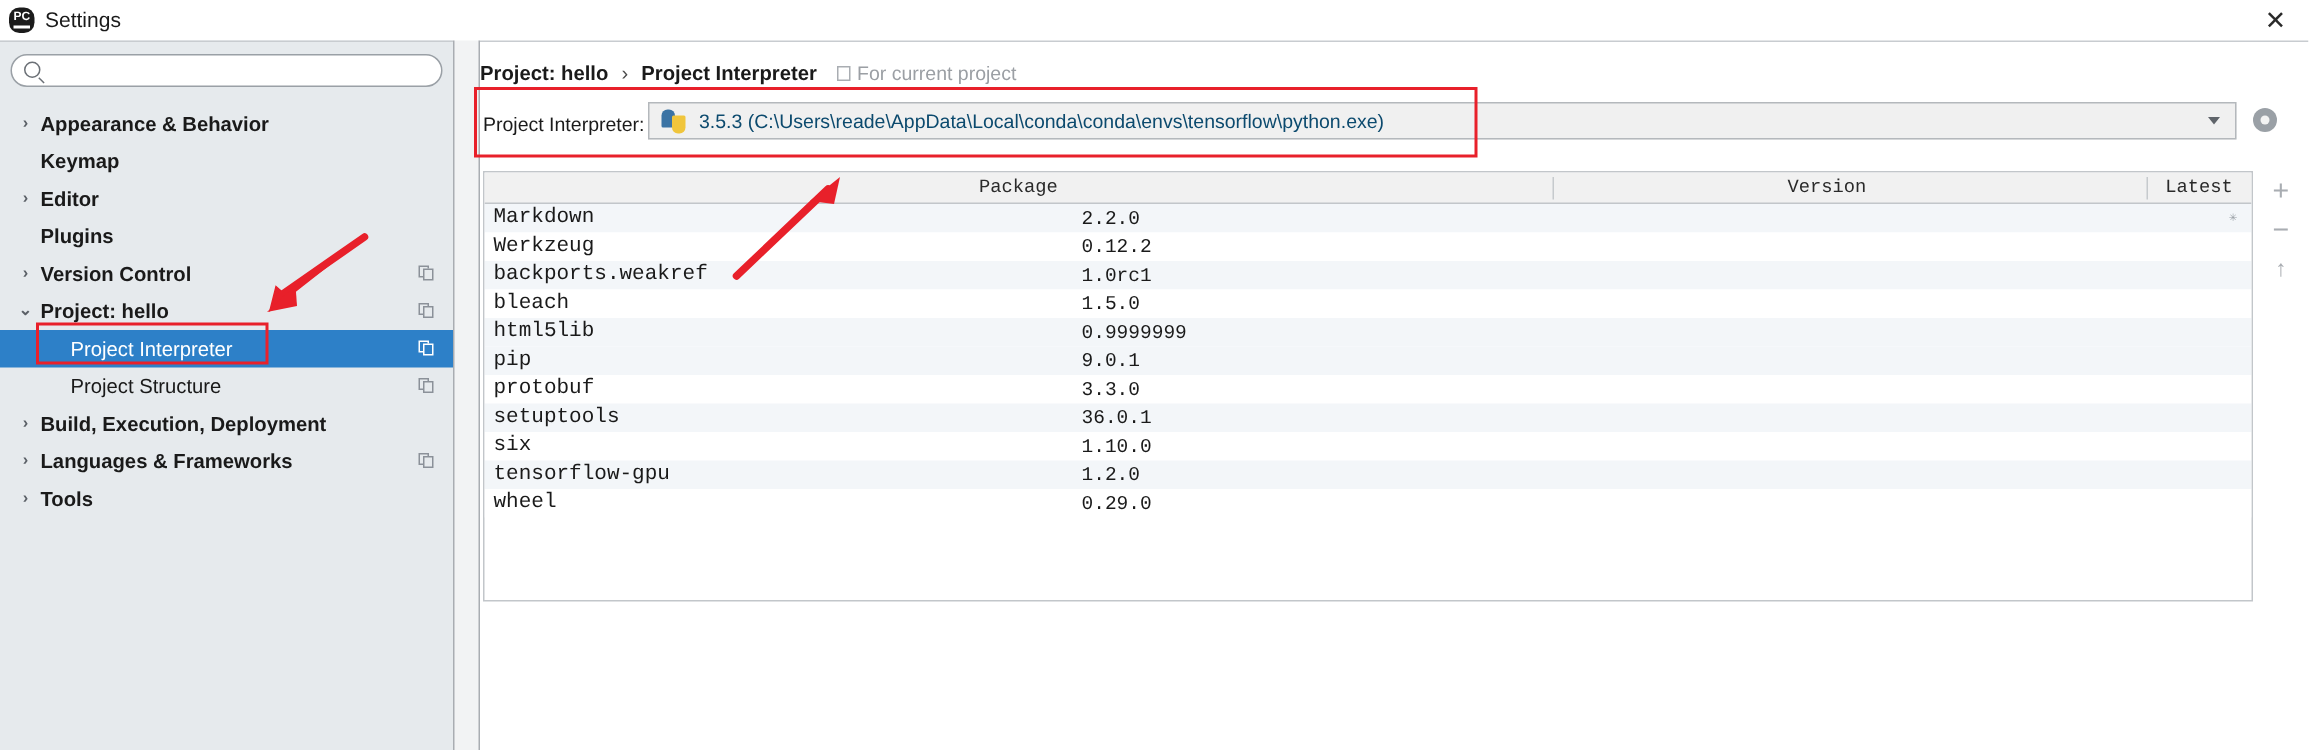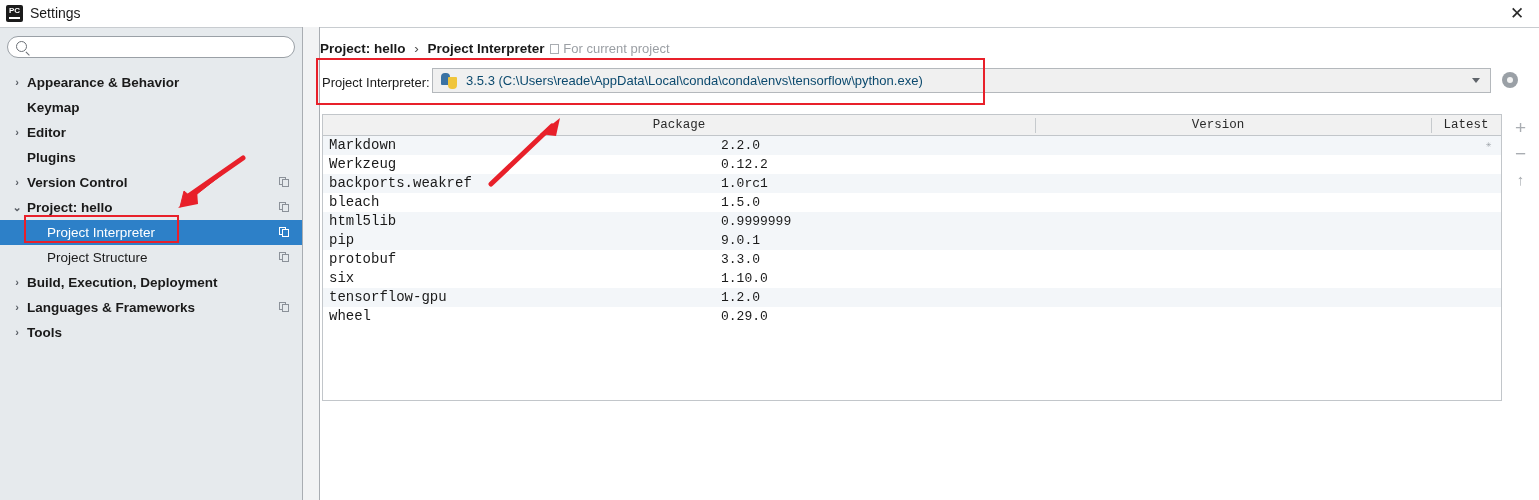--- a/index.html
+++ b/index.html
@@ -11,21 +11,21 @@
   }
   #app { position: relative; width: 1539px; height: 500px; background: #ffffff; }
 
   
   #titlebar {
     position: absolute; left: 0; top: 0; width: 1539px; height: 27px;
     background: #ffffff;
   }
   #pc-logo {
     position: absolute; left: 6px; top: 5px; width: 17px; height: 17px;
-    background: #1b1b1b; border-radius: 2px;
+    background: #1b1b1b; border-radius: 7px;
     color: #ffffff; font-size: 8px; font-weight: bold;
     line-height: 11px; text-align: center; letter-spacing: 0px;
     font-family: "Liberation Sans", sans-serif;
   }
   #pc-logo::after {
     content: ""; position: absolute; left: 3px; bottom: 3px;
     width: 11px; height: 2px; background: #ffffff;
   }
   #title-text {
     position: absolute; left: 30px; top: 5px;
@@ -96,21 +96,21 @@
   #main {
     position: absolute; left: 320px; top: 27px; width: 1219px; height: 473px;
     background: #ffffff; border-top: 1px solid #c8ccd0;
   }
   #breadcrumb {
     position: absolute; left: 0px; top: 13px; height: 18px;
     font-size: 13.5px; white-space: nowrap;
   }
   #breadcrumb .crumb { font-weight: bold; color: #1a1a1a; }
   #breadcrumb .sep { color: #4a4a4a; margin: 0 5px; font-weight: normal; }
-  #bc-note { color: #9b9fa4; font-weight: normal; margin-left: 2px; font-size: 13px; }
+  #bc-note { color: #9b9fa4; font-weight: normal; margin-left: 10px; font-size: 13px; }
   #bc-note-icon {
     display: inline-block; width: 9px; height: 10px; margin-right: 4px;
     border: 1px solid #a9adb2; position: relative; top: 1px;
   }
 
   #interp-label {
     position: absolute; left: 2px; top: 47px; font-size: 13px; color: #1a1a1a;
   }
   #interp-combo {
     position: absolute; left: 112px; top: 40px; width: 1059px; height: 25px;
@@ -339,20 +339,24 @@
             <span class="cell-pkg">html5lib</span>
             <span class="cell-ver">0.9999999</span>
           </div>
           <div class="trow odd">
             <span class="cell-pkg">pip</span>
             <span class="cell-ver">9.0.1</span>
           </div>
           <div class="trow even">
             <span class="cell-pkg">protobuf</span>
             <span class="cell-ver">3.3.0</span>
+          </div>
+          <div class="trow odd">
+            <span class="cell-pkg">setuptools</span>
+            <span class="cell-ver">36.0.1</span>
           </div>
           <div class="trow even">
             <span class="cell-pkg">six</span>
             <span class="cell-ver">1.10.0</span>
           </div>
           <div class="trow odd">
             <span class="cell-pkg">tensorflow-gpu</span>
             <span class="cell-ver">1.2.0</span>
           </div>
           <div class="trow even">

